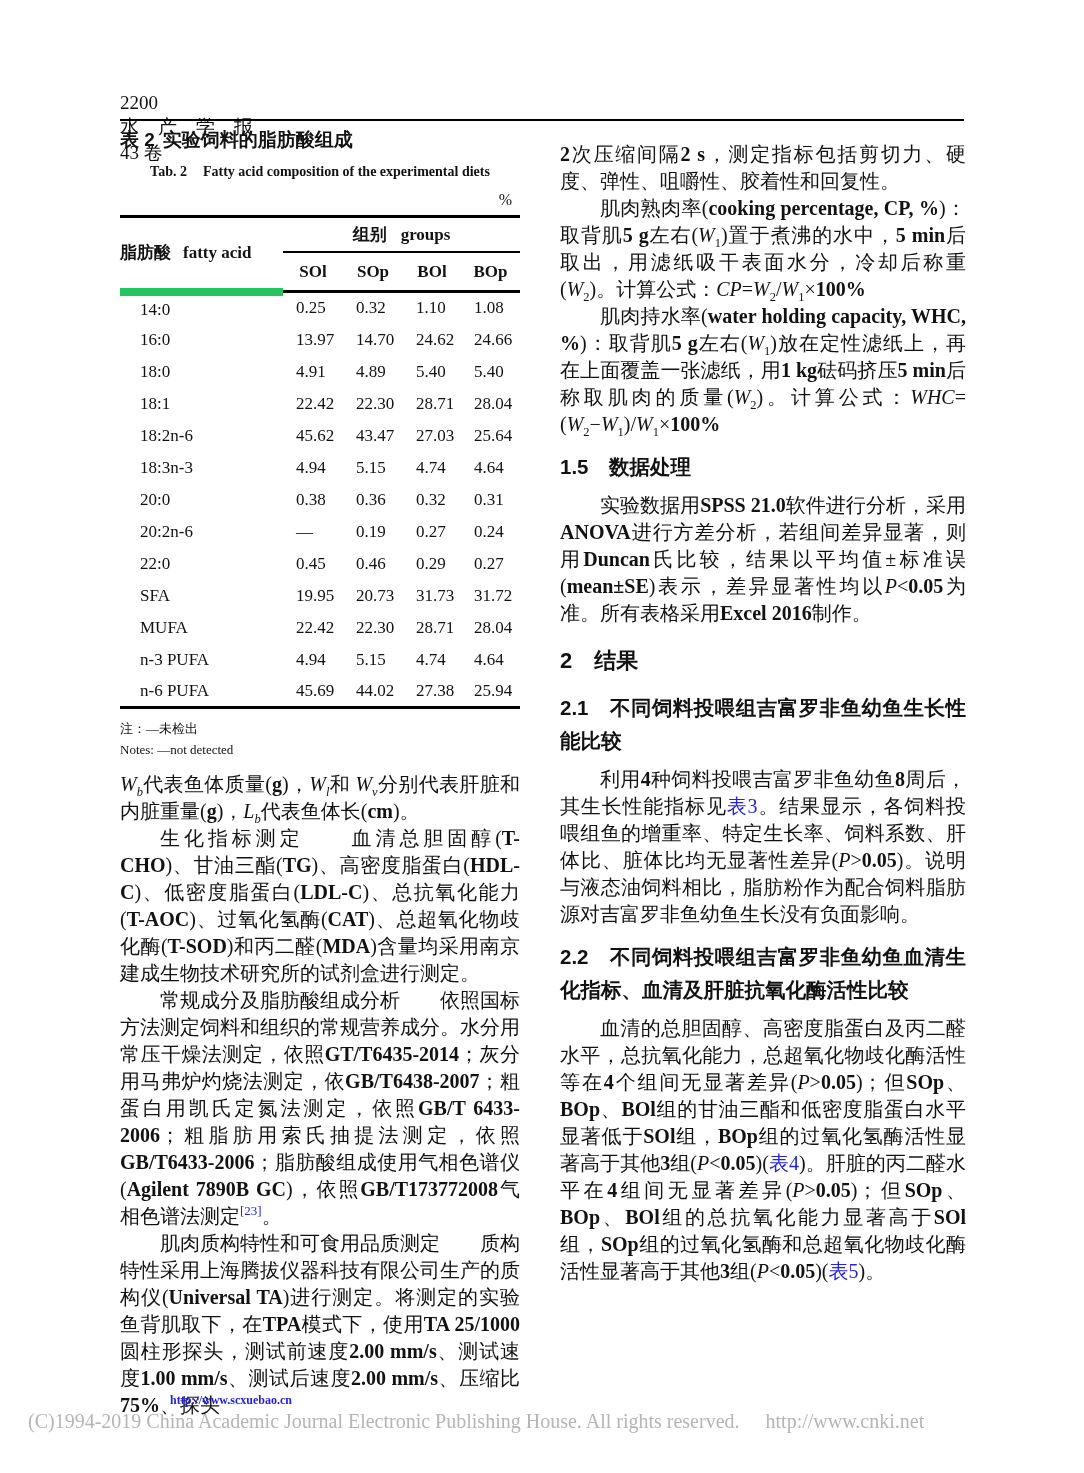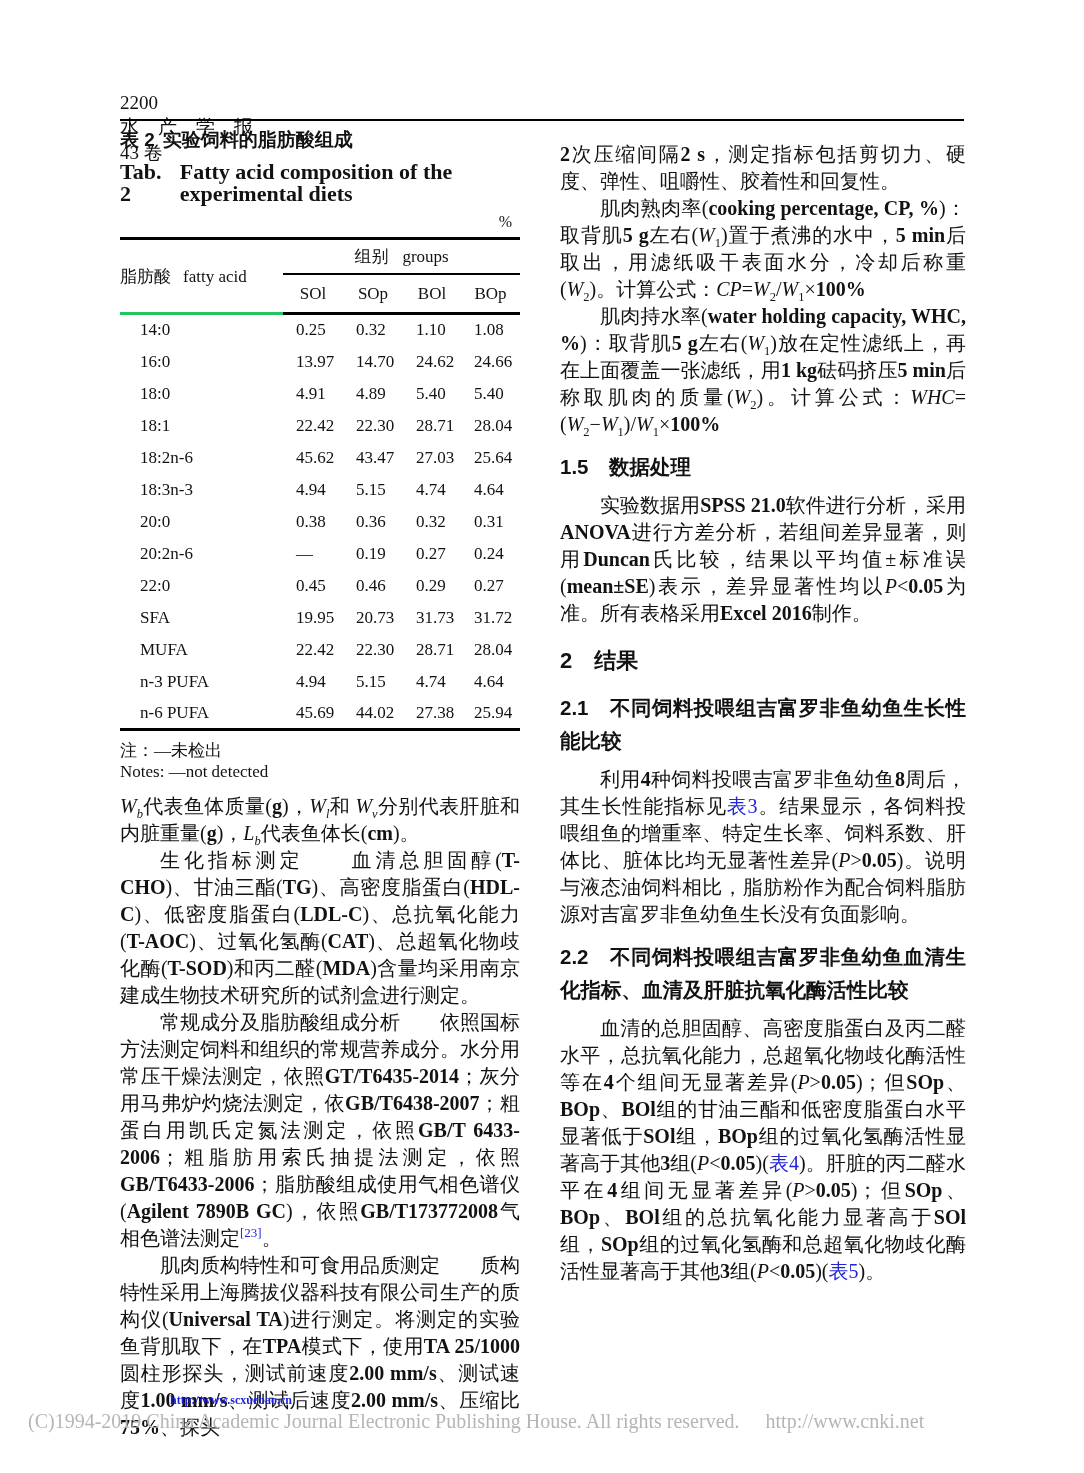--- a/index.html
+++ b/index.html
@@ -8,37 +8,37 @@
 
   
   .pg-header{position:absolute;left:120px;top:92px;width:844px;display:flex;
              justify-content:space-between;align-items:baseline;font-size:19px;flex-direction:column;}
   .pg-rule{position:absolute;left:120px;top:119px;width:844px;height:2px;background:#000;}
 
   
   .left-col{position:absolute;left:120px;top:128px;width:400px;}
   .t-title{display:flex;justify-content:flex-start;gap:8px;font-weight:700;font-size:19px;
            line-height:24px;font-family:"Liberation Sans","DejaVu Sans",sans-serif;}
-  .t-caption{display:flex;justify-content:center;gap:16px;font-weight:700;font-size:22px;
+  .t-caption{display:flex;justify-content:center;gap:16px;font-weight:700;font-size:14px;
              line-height:22px;margin-top:9px;}
   .t-unit{text-align:right;font-size:16px;line-height:20px;margin-top:7px;padding-right:8px;}
 
   table.t2{width:400px;border-collapse:collapse;table-layout:fixed;margin-top:5px;
            border-top:3px solid #000;border-bottom:3px solid #000;font-size:17px;}
-  table.t2 th{font-weight:400;padding:0;}
-  th.stub{text-align:left;padding-left:18px;border-bottom:3px solid #22c55e;}
+  table.t2 th{font-weight:700;padding:0;}
+  th.stub{text-align:left;padding-left:18px;border-bottom:8px solid #22c55e;}
   th.stub .zh{margin-right:12px;}
   th.grp{height:33px;text-align:center;border-bottom:2px solid #000;}
   th.grp .zh{margin-right:14px;}
   th.colh{height:37px;text-align:center;border-bottom:3px solid #000;}
   tbody tr{height:32px;}
   td.lbl{padding-left:20px;}
   td.val{padding-left:13px;}
 
-  .note{font-size:17px;line-height:21px;}
+  .note{font-size:13px;line-height:21px;}
   .note.first{margin-top:9px;}
 
   .paras{margin-top:11px;}
   p.para{margin:0;font-size:20px;line-height:27px;text-align:justify;}
   p.para.indent{text-indent:2em;}
   .rb{font-weight:700;}
   .ri{font-style:italic;}
   sub{font-size:12.5px;line-height:0;}
   sup{font-size:13px;line-height:0;}
   .rlink{color:#2424d8;}

